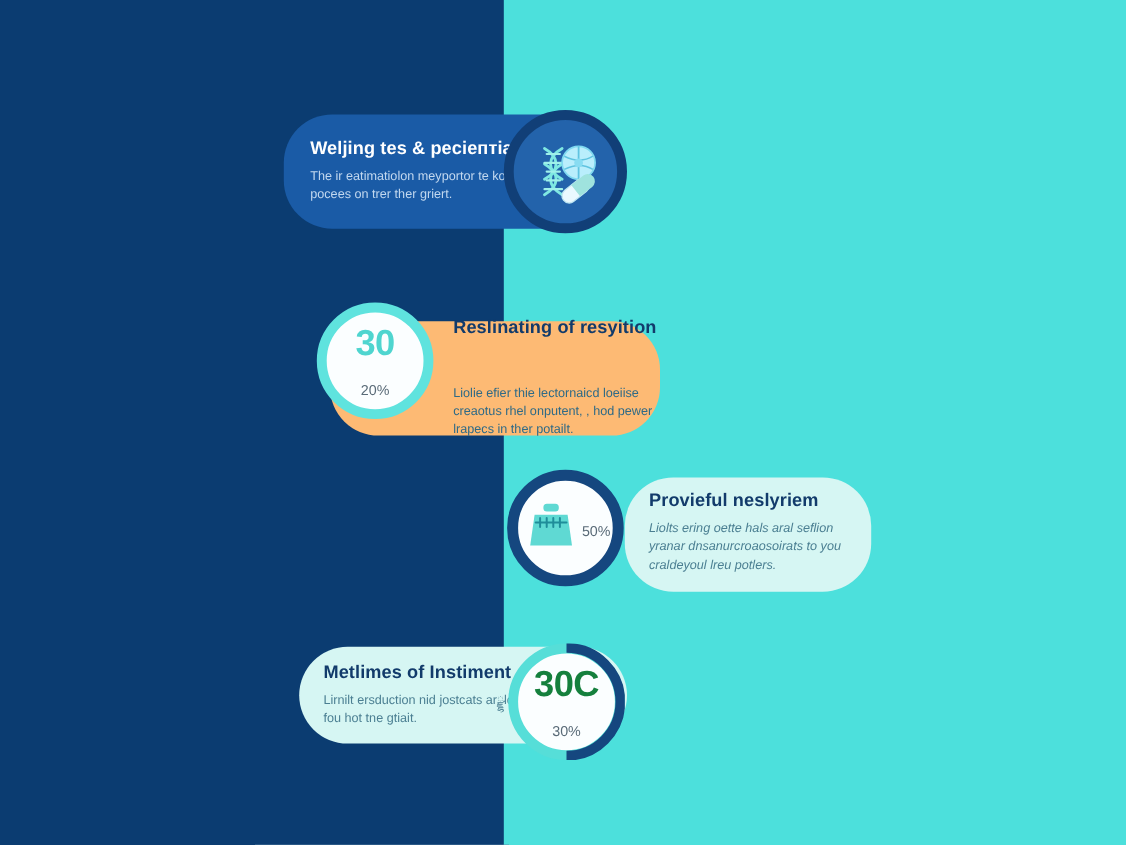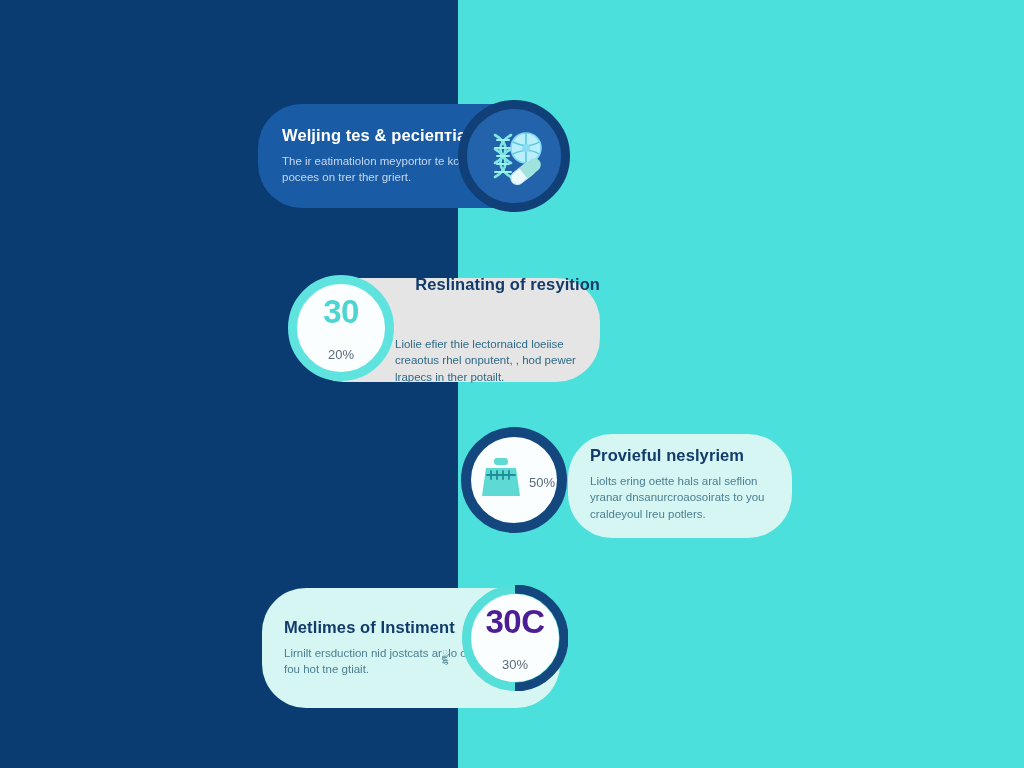--- a/index.html
+++ b/index.html
@@ -93,25 +93,24 @@
 
   #card1-badge {
     left: 458px; top: 100px;
     width: 112px; height: 112px;
     background: #2363ab;
     border: 9px solid #113f77;
   }
 
   
   #card2-pill {
-    left: 300px; top: 278px;
+    left: 300px; top: 292px;
     width: 300px; height: 104px;
-    background: #e5e5e5;
+    background: #fdba74;
     padding: 0 0 0 112px;
-    align-items: flex-end;
   }
   #card2-pill .pill-title { color: #123b6b; }
   #card2-pill .pill-desc  { color: #2f6a86; width: 205px; margin-top: 34px; }
 
   #card2-badge {
     left: 288px; top: 275px;
     width: 106px; height: 106px;
     background: #fbfeff;
     border: 9px solid #5fe3de;
     align-items: center;
@@ -119,46 +118,46 @@
   #card2-badge .badge-num { color: #4fd5cf; }
 
   
   #card3-pill {
     left: 568px; top: 434px;
     width: 224px; height: 104px;
     background: #d6f6f3;
     padding: 0 18px 4px 22px;
   }
   #card3-pill .pill-title { color: #123b6b; }
-  #card3-pill .pill-desc  { color: #4b7f92; }
+  #card3-pill .pill-desc  { color: #4b7f92; font-style: italic; }
 
   #card3-badge {
     left: 461px; top: 427px;
     width: 106px; height: 106px;
     background: #fbfeff;
     border: 10px solid #15477f;
   }
 
   
   #card4-pill {
-    left: 262px; top: 588px;
-    width: 298px; height: 120px;
+    left: 272px; top: 588px;
+    width: 298px; height: 88px;
     background: #d6f6f3;
     padding: 0 0 0 22px;
   }
   #card4-pill .pill-title { color: #123b6b; }
   #card4-pill .pill-desc  { color: #4b7f92; width: 212px; }
 
   #card4-badge {
     left: 462px; top: 585px;
     width: 106px; height: 106px;
     background: #fbfeff;
     border: 9px solid #56ded8;
   }
-  #card4-badge .badge-num { color: #4c1d95; }
+  #card4-badge .badge-num { color: #15803d; }
 
   
   #card4-arc {
     position: absolute;
     left: 462px; top: 585px;
     width: 106px; height: 106px;
     pointer-events: none;
   }
 
   .icon-wrap {

